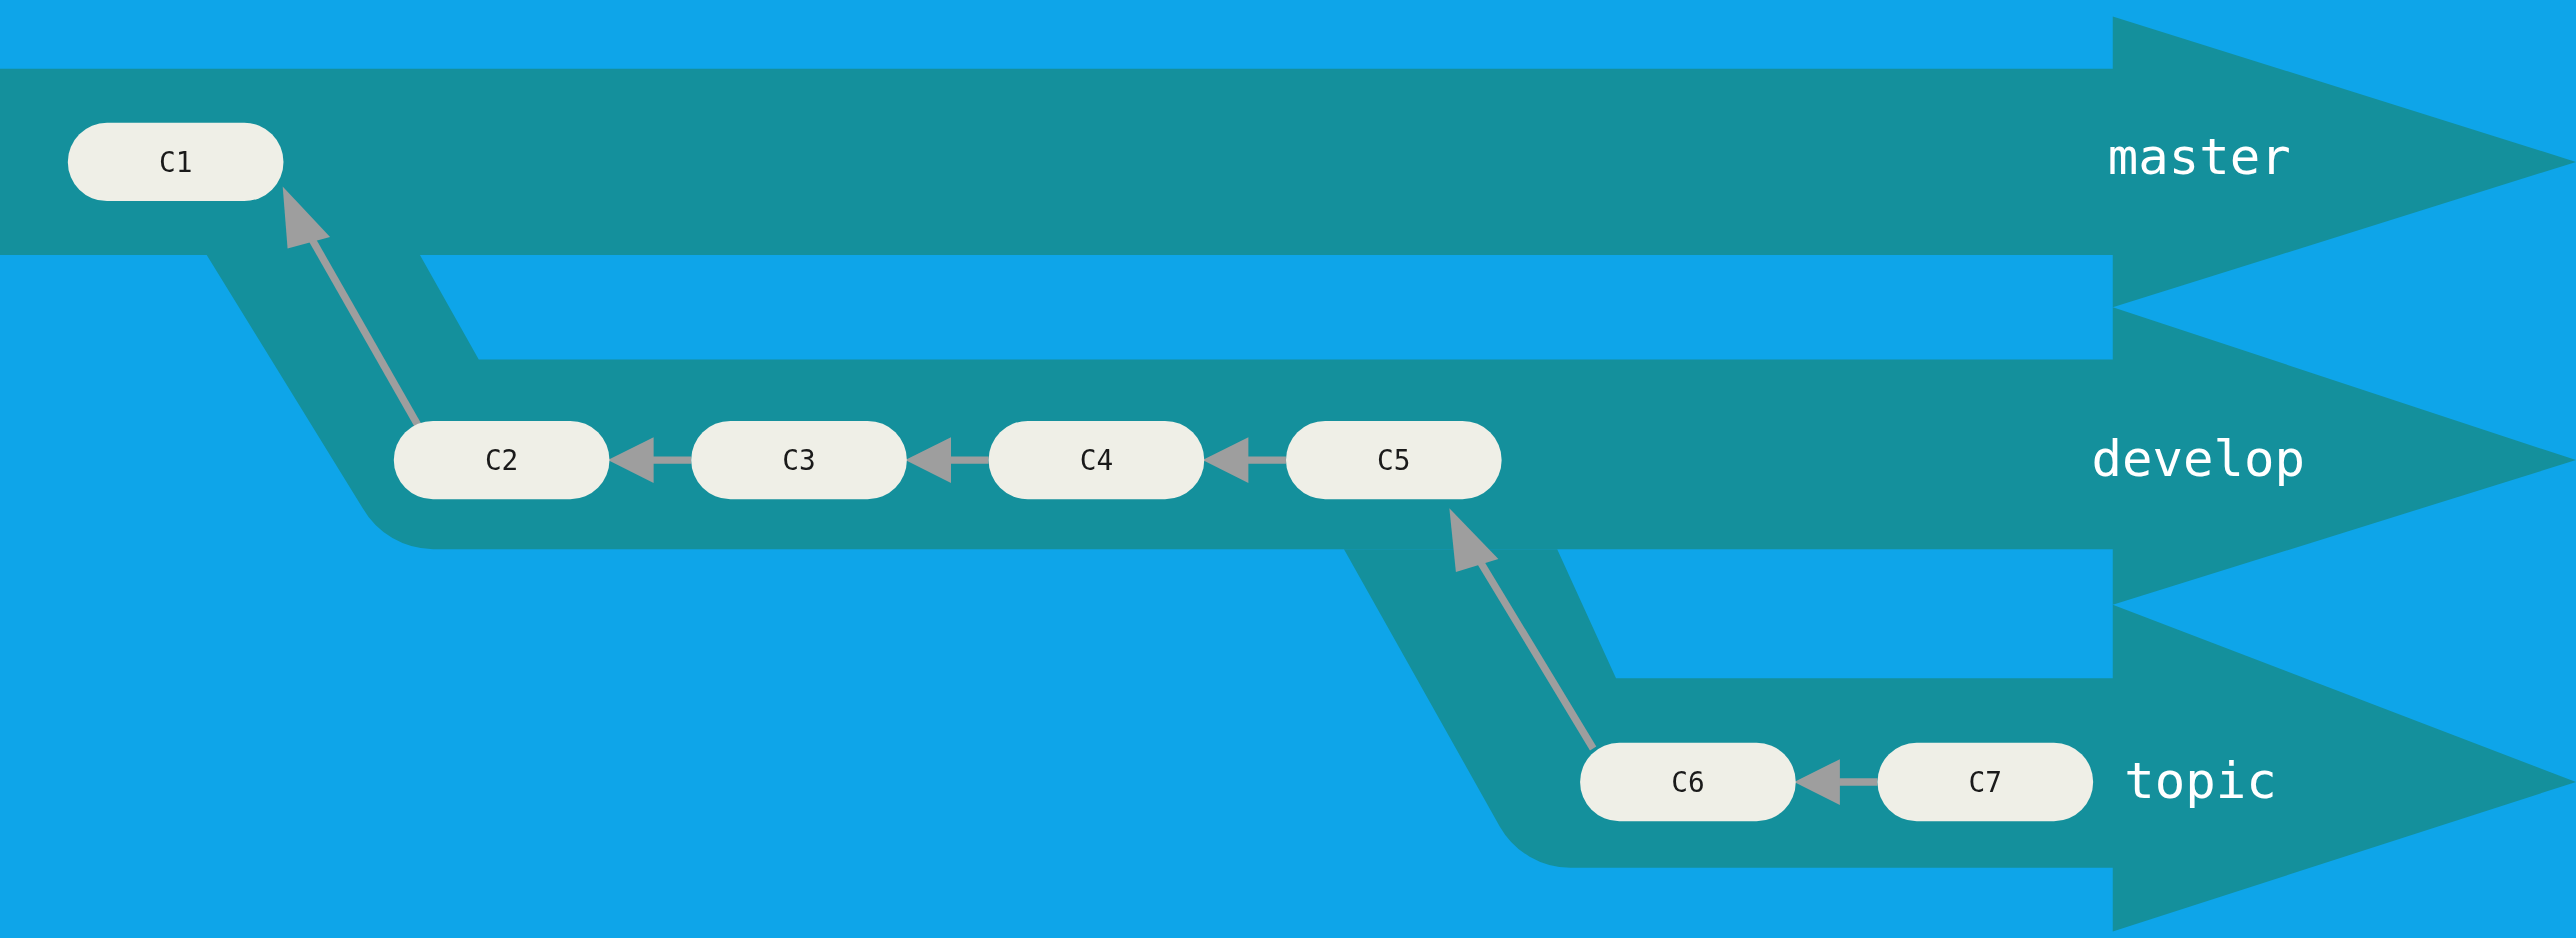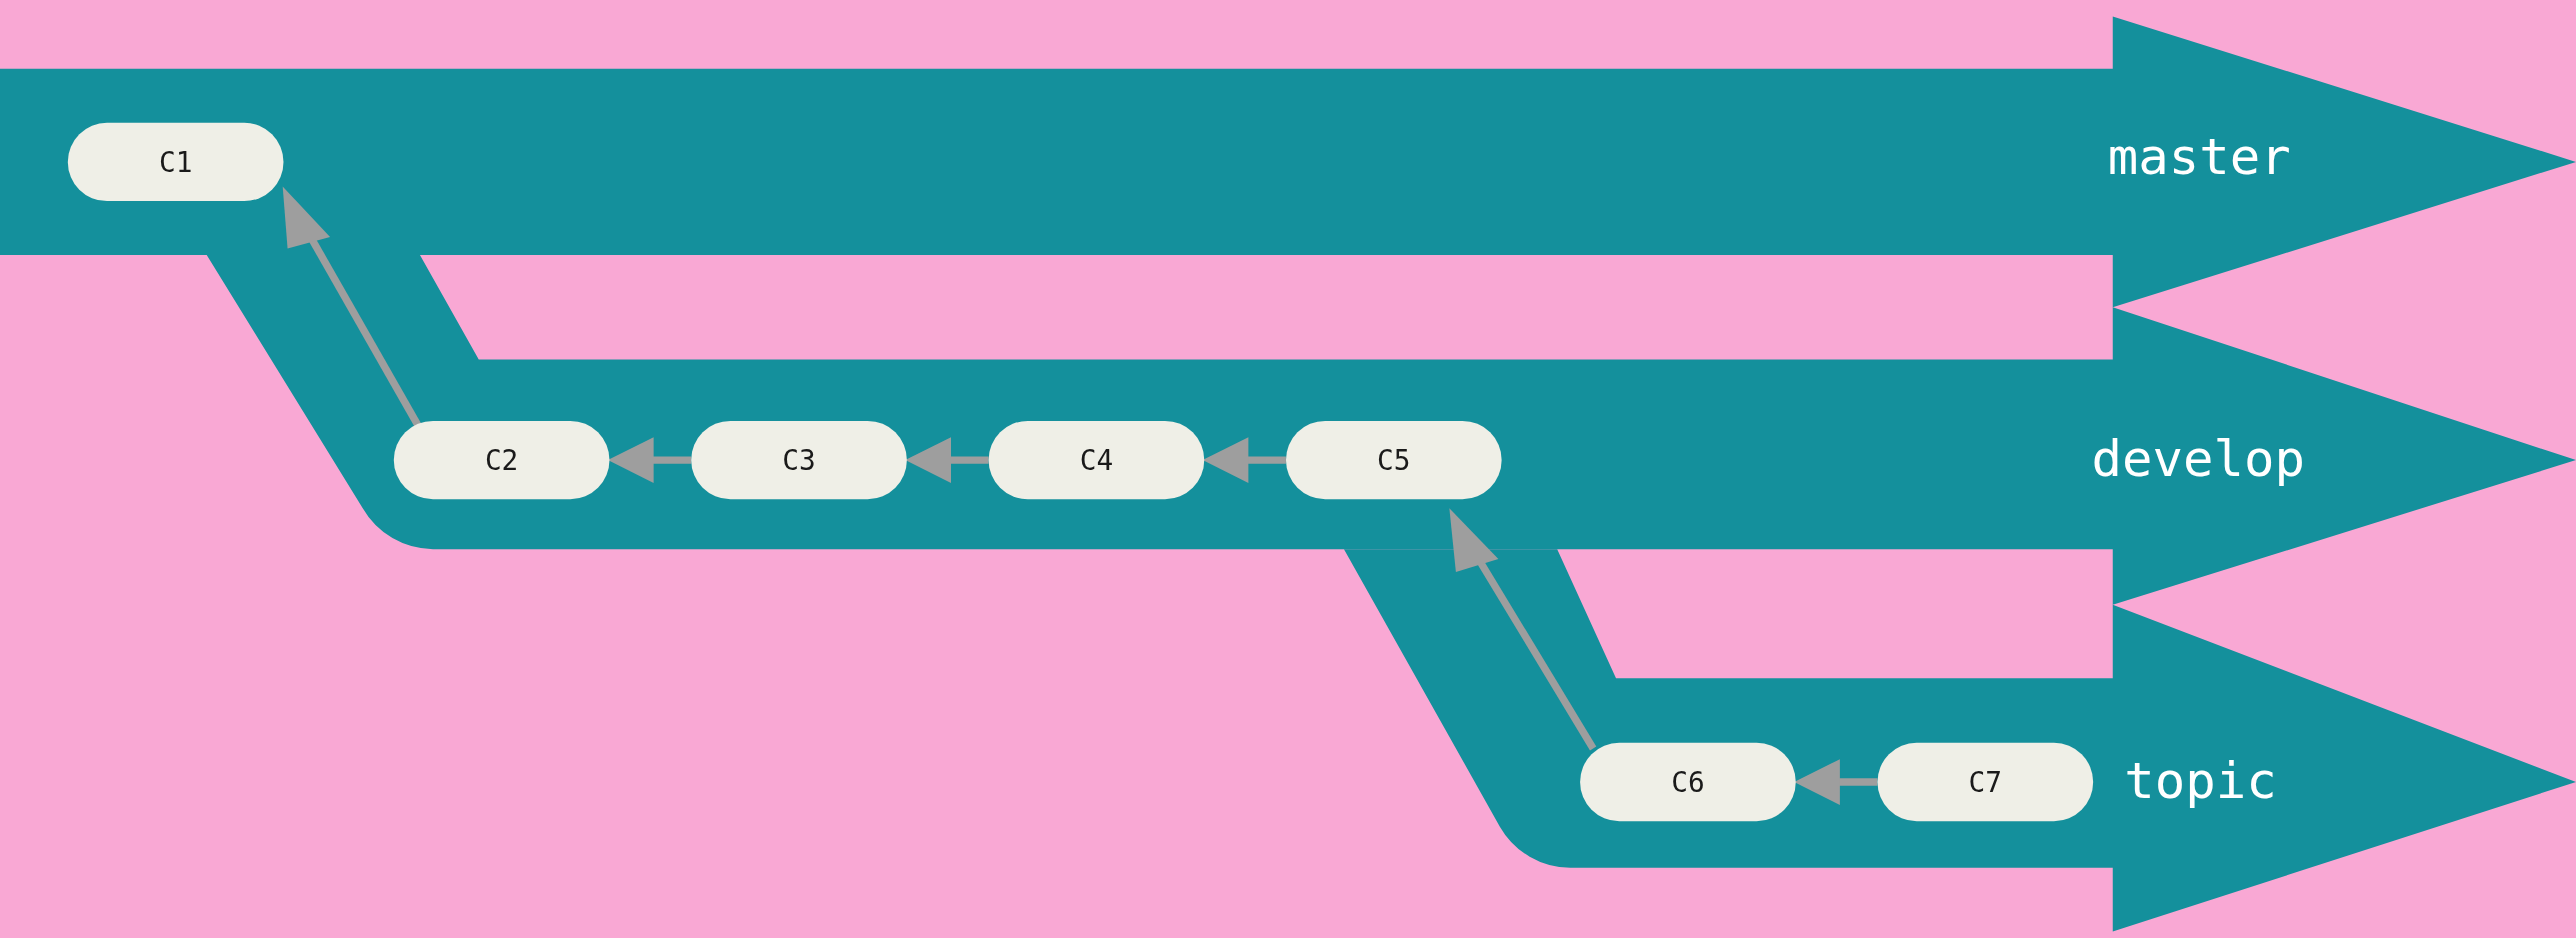--- a/index.html
+++ b/index.html
@@ -10,21 +10,21 @@
   body {
     width: 2576px;
     height: 939px;
     overflow: hidden;
     font-family: "DejaVu Sans Mono", "Liberation Mono", monospace;
   }
   #stage {
     position: relative;
     width: 2576px;
     height: 939px;
-    background: #f9a8d4;
+    background: #0ea5e9;
   }
   #gitgraph {
     position: absolute;
     left: 0;
     top: 0;
     width: 2576px;
     height: 939px;
     display: block;
   }
   .branch-label {

